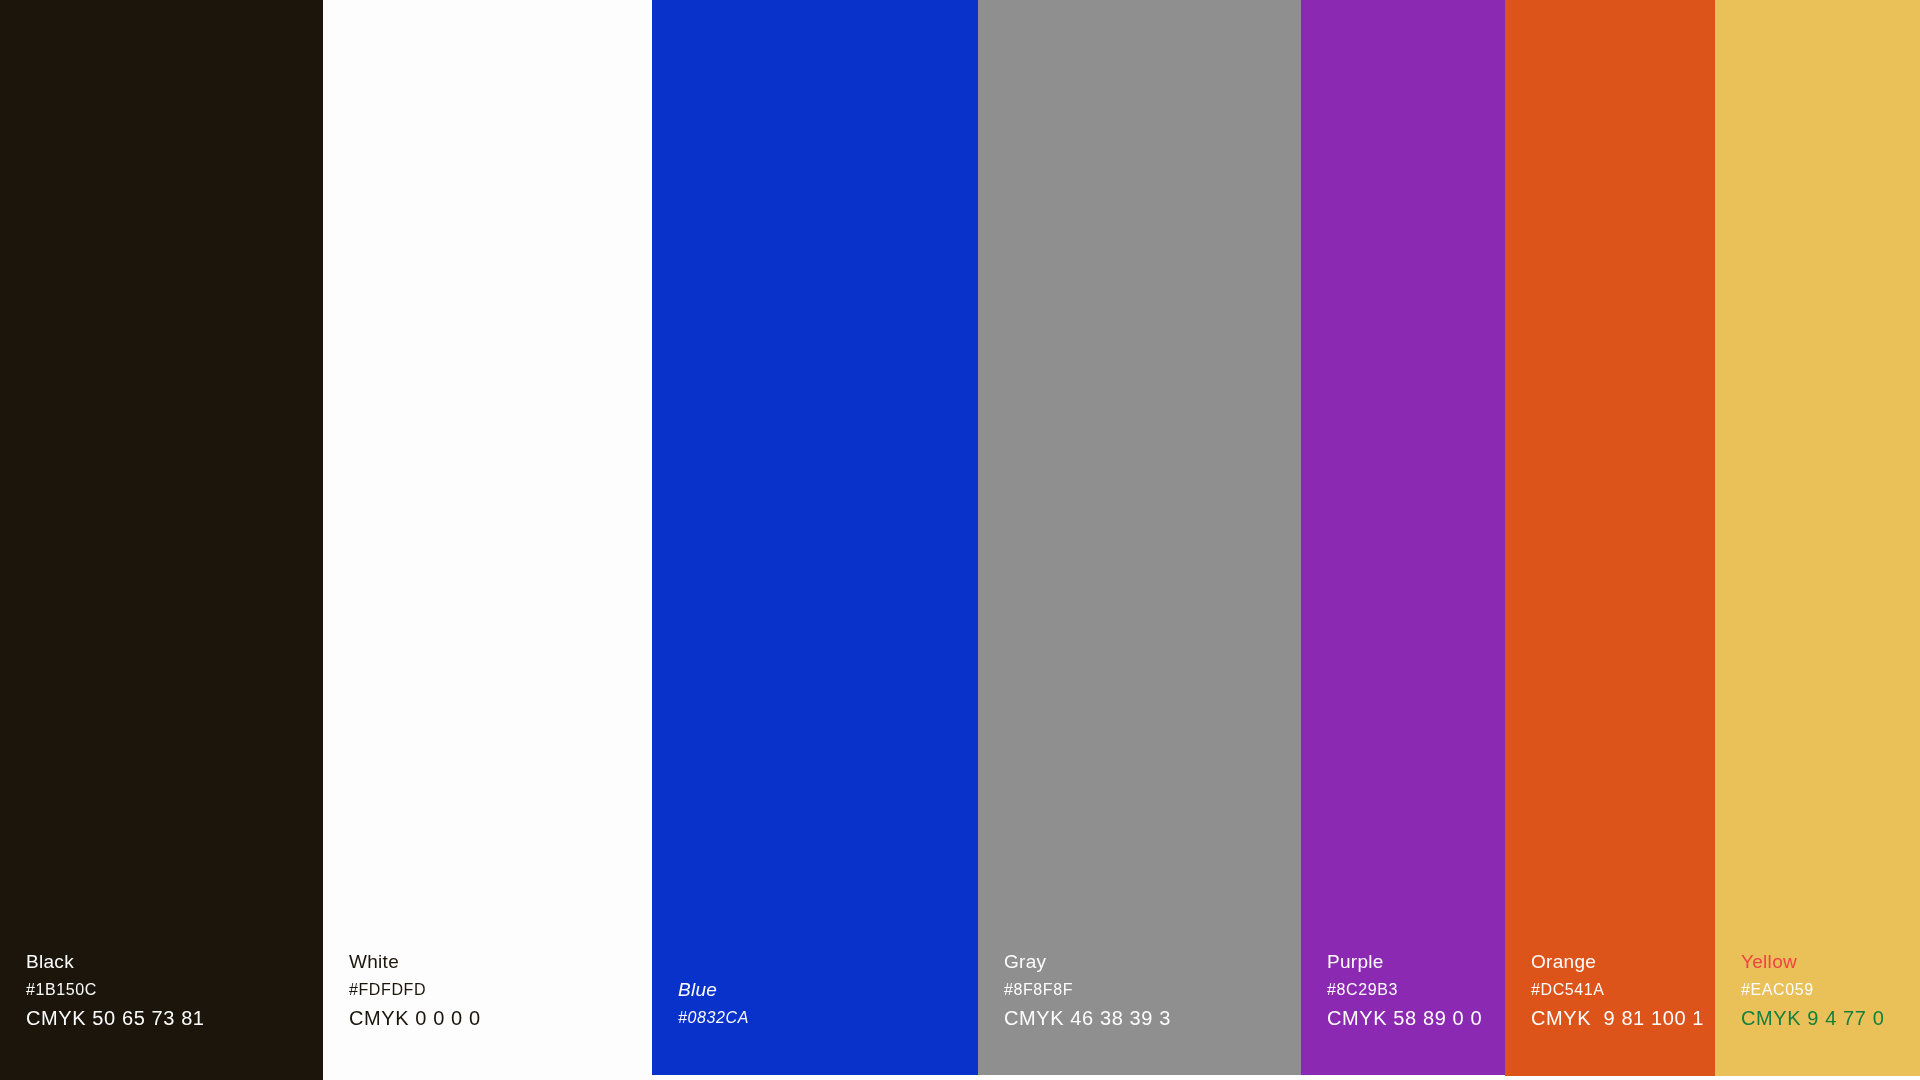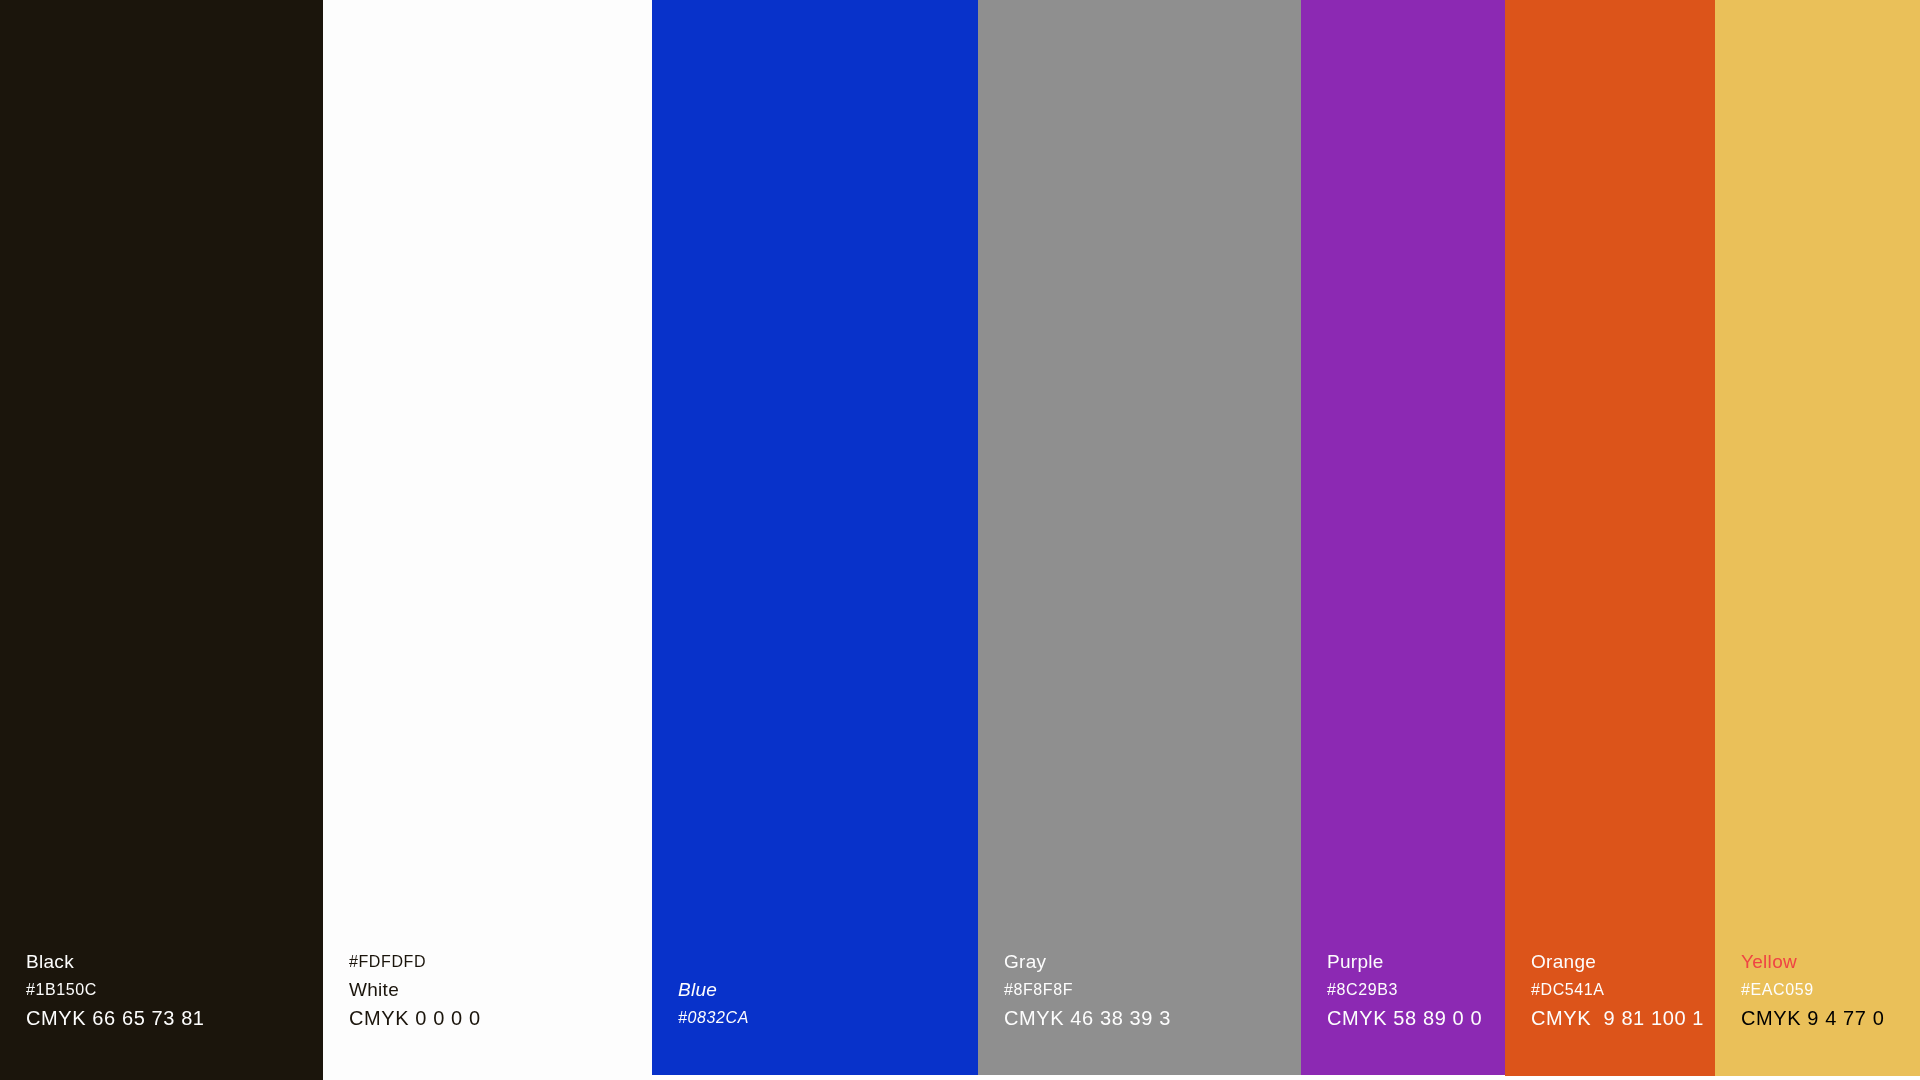--- a/index.html
+++ b/index.html
@@ -87,29 +87,29 @@
 </head>
 <body>
 
 <div id="palette-board">
 
   <div class="swatch col-black">
     <div class="swatch-inner" style="background: rgb(27, 21, 12);"></div>
     <div class="swatch-labels">
       <span class="label-line label-name" style="color: rgb(253, 253, 253);">Black</span>
       <span class="label-line label-hex" style="color: rgb(253, 253, 253);">#1B150C</span>
-      <span class="label-line label-cmyk" style="color: rgb(253, 253, 253);">CMYK 66 65 73 81</span>
+      <span class="label-line label-cmyk" style="color: rgb(253, 253, 253);">CMYK 50 65 73 81</span>
     </div>
   </div>
 
   <div class="swatch col-white">
     <div class="swatch-inner" style="background: rgb(253, 253, 253);"></div>
     <div class="swatch-labels">
+      <span class="label-line label-name" style="color: rgb(27, 21, 12);">White</span>
       <span class="label-line label-hex" style="color: rgb(27, 21, 12);">#FDFDFD</span>
-      <span class="label-line label-name" style="color: rgb(27, 21, 12);">White</span>
       <span class="label-line label-cmyk" style="color: rgb(27, 21, 12);">CMYK 0 0 0 0</span>
     </div>
   </div>
 
   <div class="swatch col-blue trim-bottom">
     <div class="swatch-inner" style="background: rgb(8, 50, 202);"></div>
     <div class="swatch-labels">
       <span class="label-line label-name" style="color: rgb(253, 253, 253);">Blue</span>
       <span class="label-line label-hex" style="color: rgb(253, 253, 253);">#0832CA</span>
     </div>
@@ -140,17 +140,17 @@
       <span class="label-line label-hex" style="color: rgb(253, 253, 253);">#DC541A</span>
       <span class="label-line label-cmyk" style="color: rgb(253, 253, 253);">CMYK  9 81 100 1</span>
     </div>
   </div>
 
   <div class="swatch col-yellow trim-bottom-2">
     <div class="swatch-inner" style="background: rgb(234, 192, 89);"></div>
     <div class="swatch-labels">
       <span class="label-line label-name" style="color: #ef4444;">Yellow</span>
       <span class="label-line label-hex" style="color: rgb(253, 253, 253);">#EAC059</span>
-      <span class="label-line label-cmyk" style="color: #000000;">CMYK 9 4 77 0</span>
+      <span class="label-line label-cmyk" style="color: #15803d;">CMYK 9 4 77 0</span>
     </div>
   </div>
 
 </div>
 
 </body></html>

